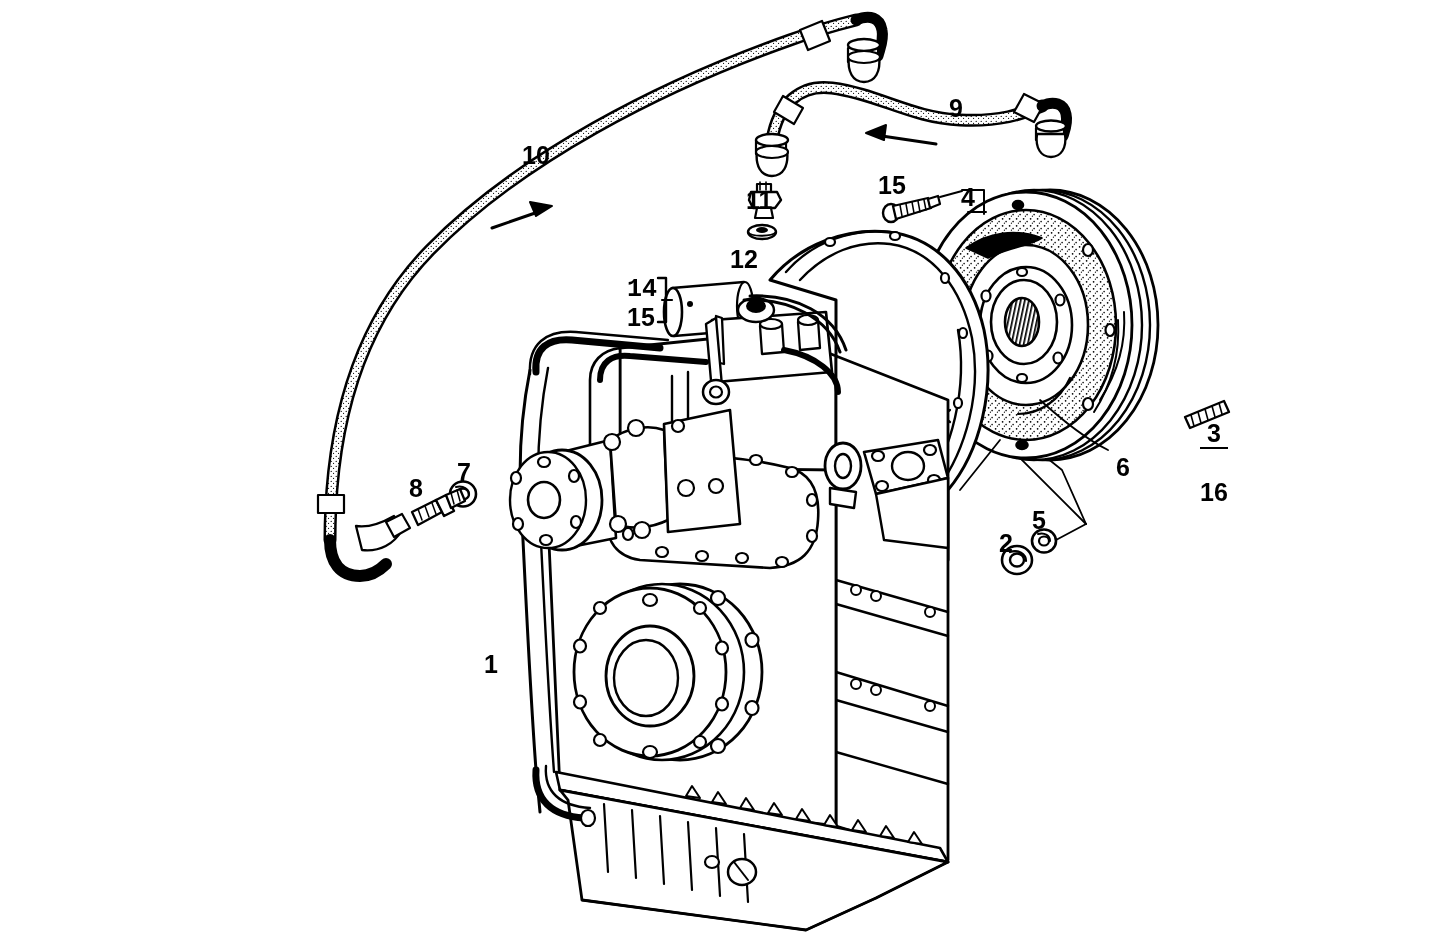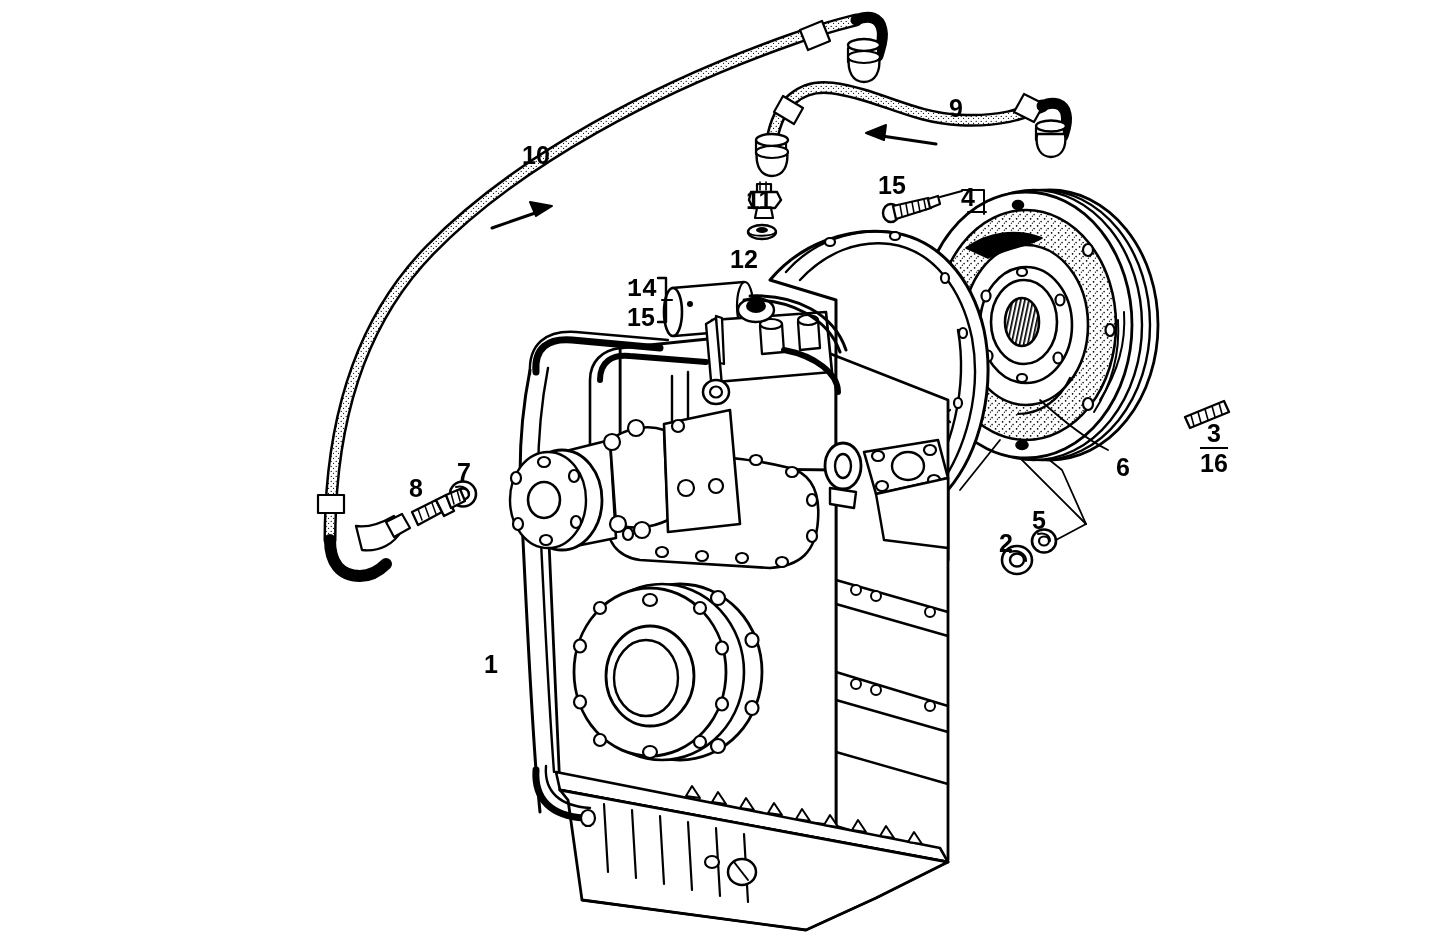--- a/index.html
+++ b/index.html
@@ -43,21 +43,22 @@
     text-align: center;
     user-select: none;
   }
   .callout-frac .num {
     display: block;
     padding: 0 2px 1px 2px;
     border-bottom: 2.6px solid #000;
   }
   .callout-frac .den {
     display: block;
-    padding-top: 1px;
+    padding-top: 15px;
+    margin-top: 15px;
   }
 </style>
 </head>
 <body>
 
 <div id="diagram-root">
 
   <svg id="drawing-svg" viewBox="0 0 1443 945" xmlns="http://www.w3.org/2000/svg">
     <defs>
       <pattern id="speckle" width="7" height="7" patternUnits="userSpaceOnUse">

